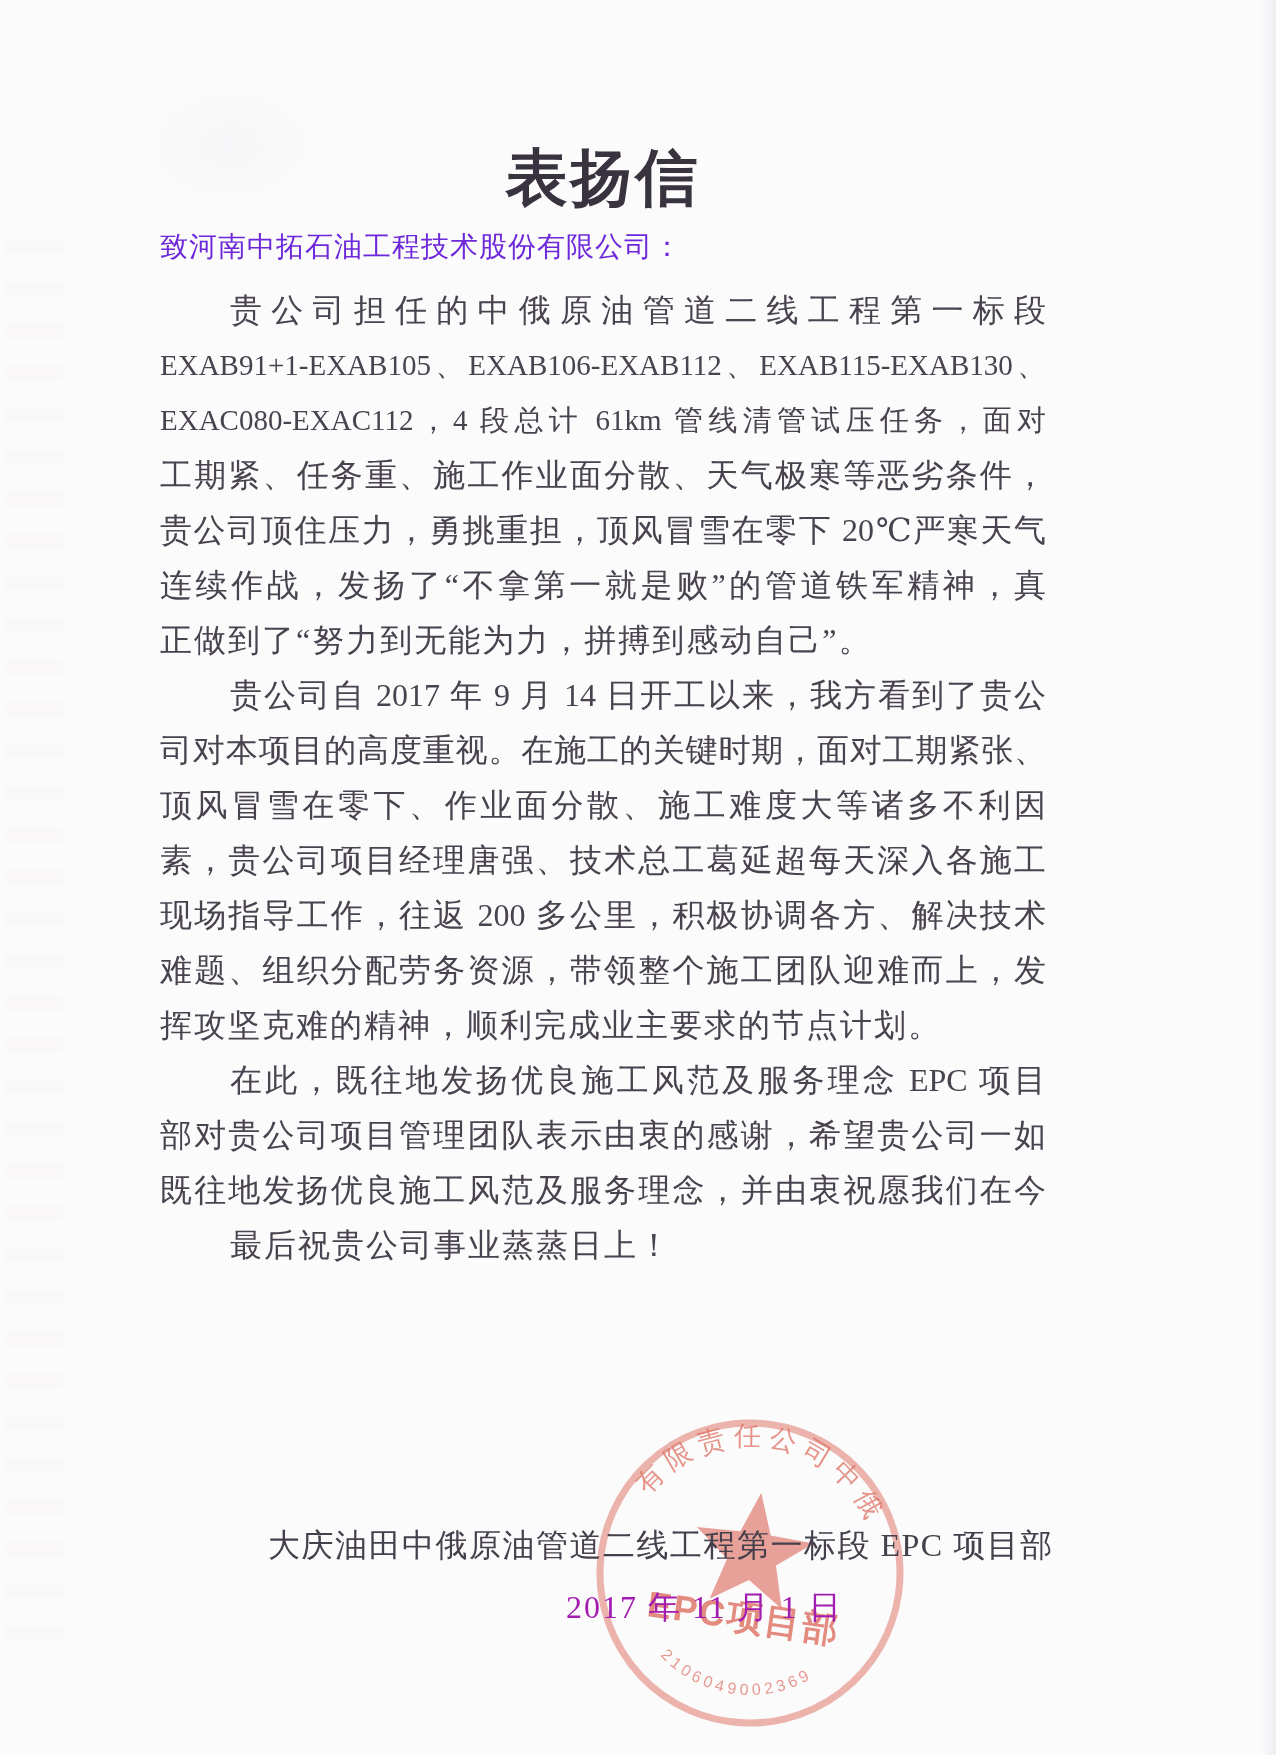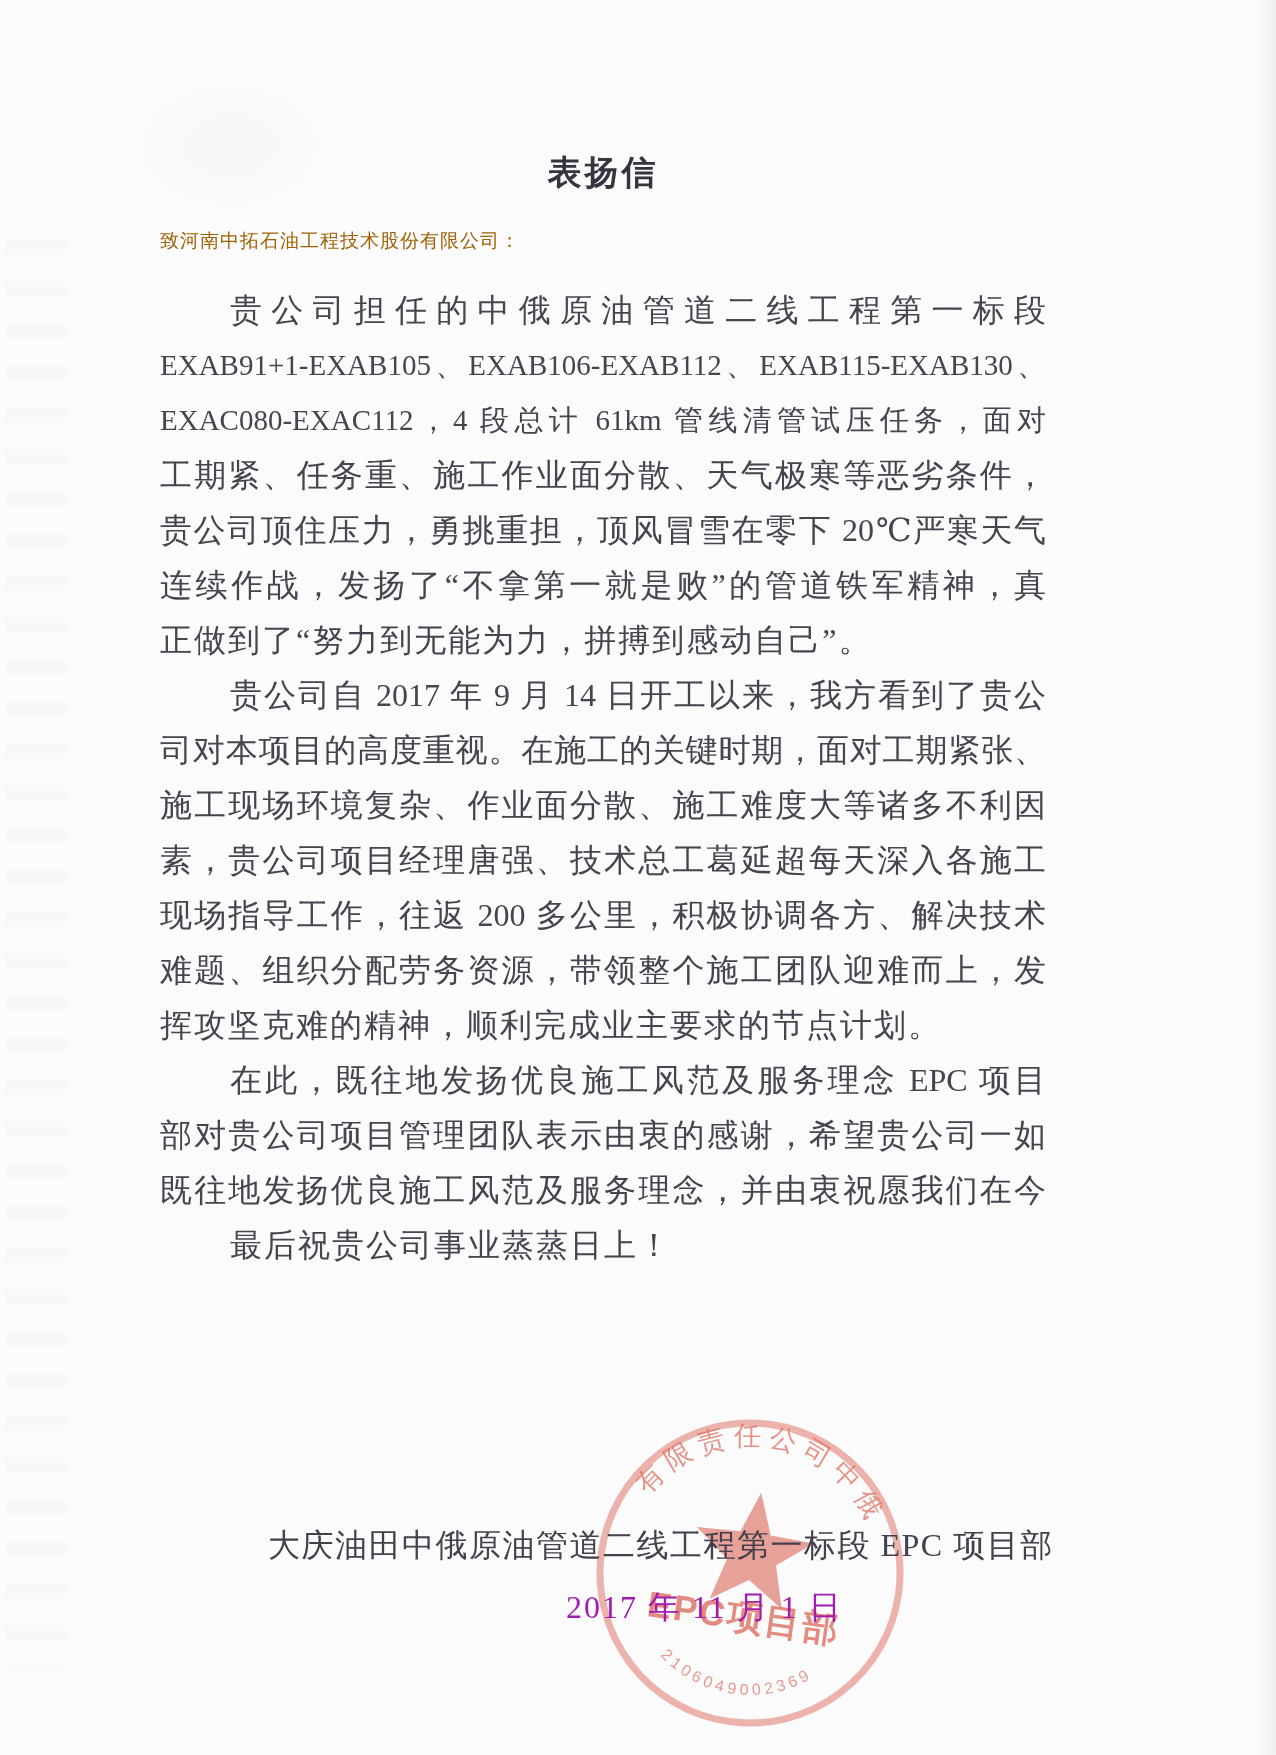--- a/index.html
+++ b/index.html
@@ -23,30 +23,30 @@
       to bottom,
       rgba(215,160,160,0.045) 0 14px,
       rgba(255,255,255,0) 14px 42px);
     filter:blur(1px);
   }
   .smudge-topleft{
     position:absolute;left:120px;top:70px;width:220px;height:150px;
     background:radial-gradient(ellipse at center,rgba(160,150,170,0.05),rgba(255,255,255,0) 70%);
   }
   .title{
-    position:absolute;left:160px;top:150px;width:886px;
+    position:absolute;left:160px;top:136px;width:886px;
     text-align:center;
-    font-size:34px;font-weight:bold;
+    font-size:62px;font-weight:bold;
     letter-spacing:3px;
     color:#39333f;
   }
   .salutation{
     position:absolute;left:160px;top:228px;width:990px;
-    font-size:19px;letter-spacing:1px;
-    color:#a16207;
+    font-size:28px;letter-spacing:1px;
+    color:#6d28d9;
   }
   .body-block{
     position:absolute;left:160px;top:283px;width:886px;
     font-size:32px;
     line-height:55px;
     color:#49434f;
   }
   .body-block .line{min-height:55px;letter-spacing:2px;}
   .body-block .line.justify{
     text-align:justify;
@@ -89,21 +89,21 @@
   <div class="body-block">
       <div class="line indent justify">贵公司担任的中俄原油管道二线工程第一标段</div>
       <div class="line justify latin">EXAB91+1-EXAB105、EXAB106-EXAB112、EXAB115-EXAB130、</div>
       <div class="line justify latin">EXAC080-EXAC112，4 段总计 61km 管线清管试压任务，面对</div>
       <div class="line justify">工期紧、任务重、施工作业面分散、天气极寒等恶劣条件，</div>
       <div class="line justify">贵公司顶住压力，勇挑重担，顶风冒雪在零下 20℃严寒天气</div>
       <div class="line justify">连续作战，发扬了“不拿第一就是败”的管道铁军精神，真</div>
       <div class="line">正做到了“努力到无能为力，拼搏到感动自己”。</div>
       <div class="line indent justify">贵公司自 2017 年 9 月 14 日开工以来，我方看到了贵公</div>
       <div class="line justify">司对本项目的高度重视。在施工的关键时期，面对工期紧张、</div>
-      <div class="line justify">施工现场环境复杂、作业面分散、施工难度大等诸多不利因</div>
+      <div class="line justify">顶风冒雪在零下、作业面分散、施工难度大等诸多不利因</div>
       <div class="line justify">素，贵公司项目经理唐强、技术总工葛延超每天深入各施工</div>
       <div class="line justify">现场指导工作，往返 200 多公里，积极协调各方、解决技术</div>
       <div class="line justify">难题、组织分配劳务资源，带领整个施工团队迎难而上，发</div>
       <div class="line">挥攻坚克难的精神，顺利完成业主要求的节点计划。</div>
       <div class="line indent justify">在此，既往地发扬优良施工风范及服务理念 EPC 项目</div>
       <div class="line justify">部对贵公司项目管理团队表示由衷的感谢，希望贵公司一如</div>
       <div class="line justify">既往地发扬优良施工风范及服务理念，并由衷祝愿我们在今</div>
       <div class="line indent">最后祝贵公司事业蒸蒸日上！</div>
     </div>
 

